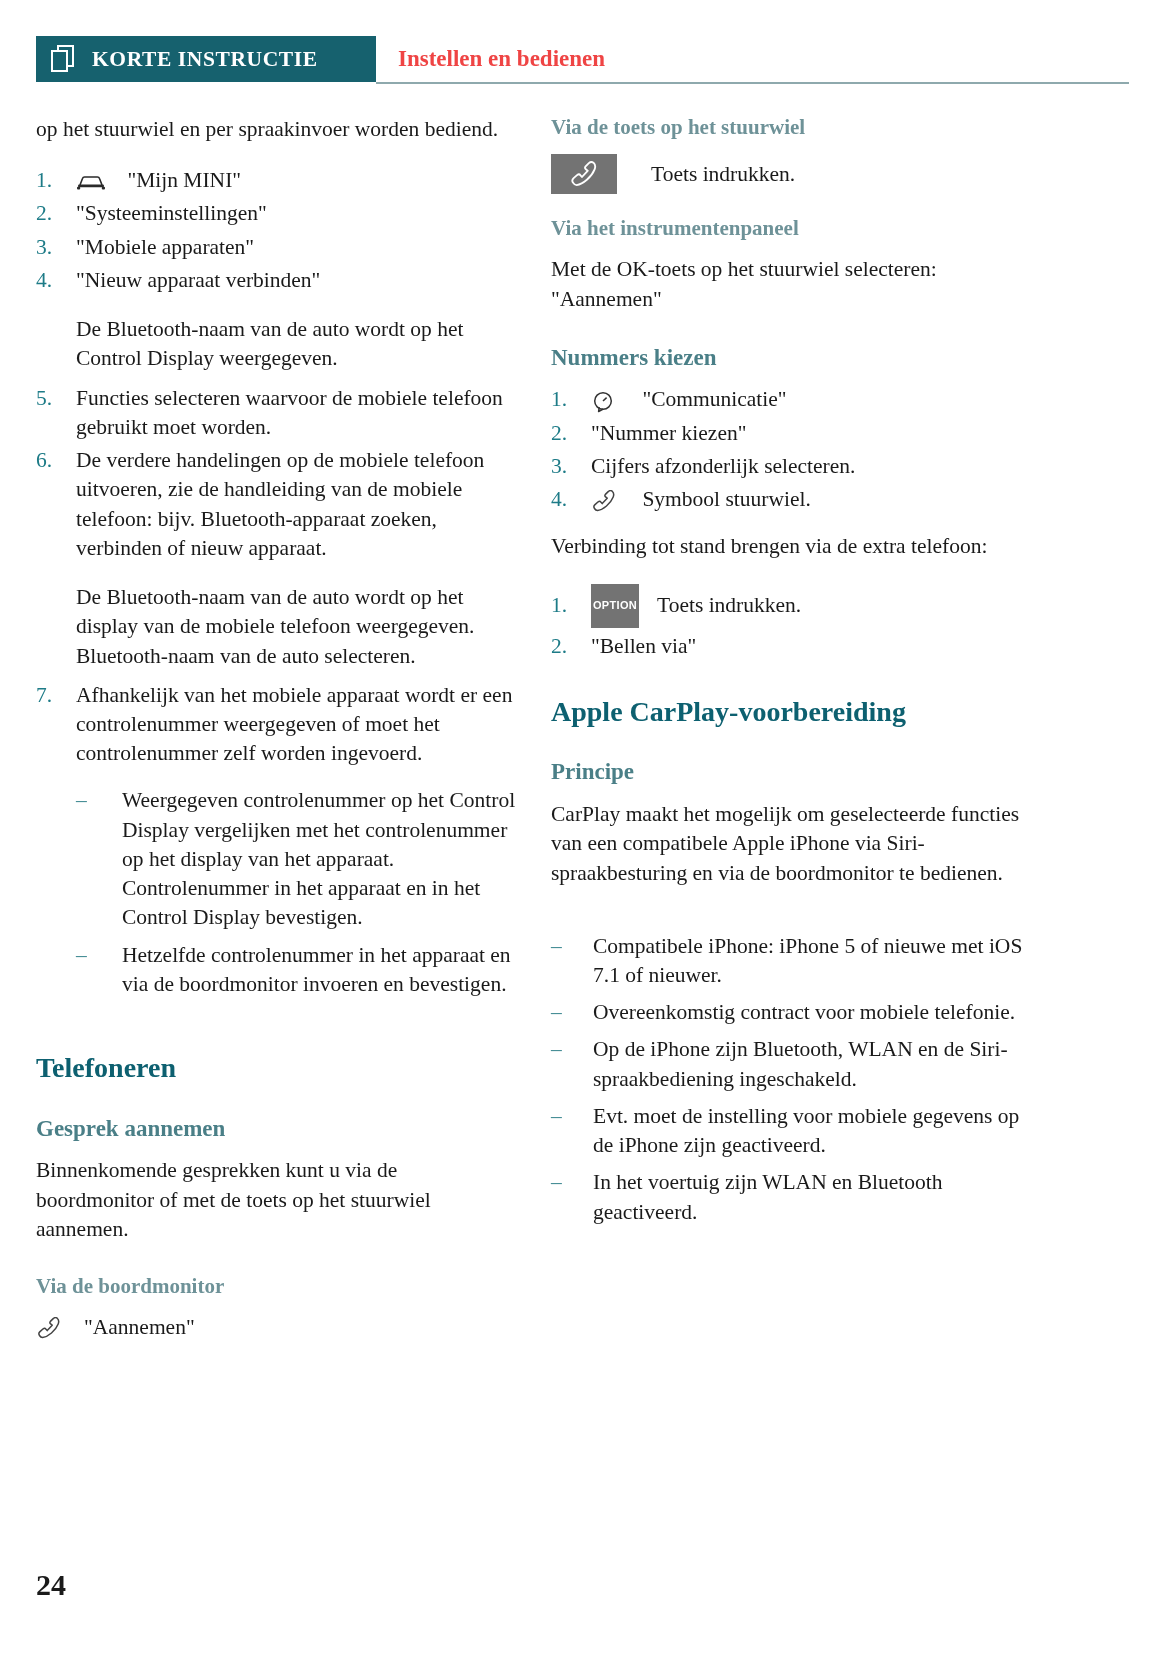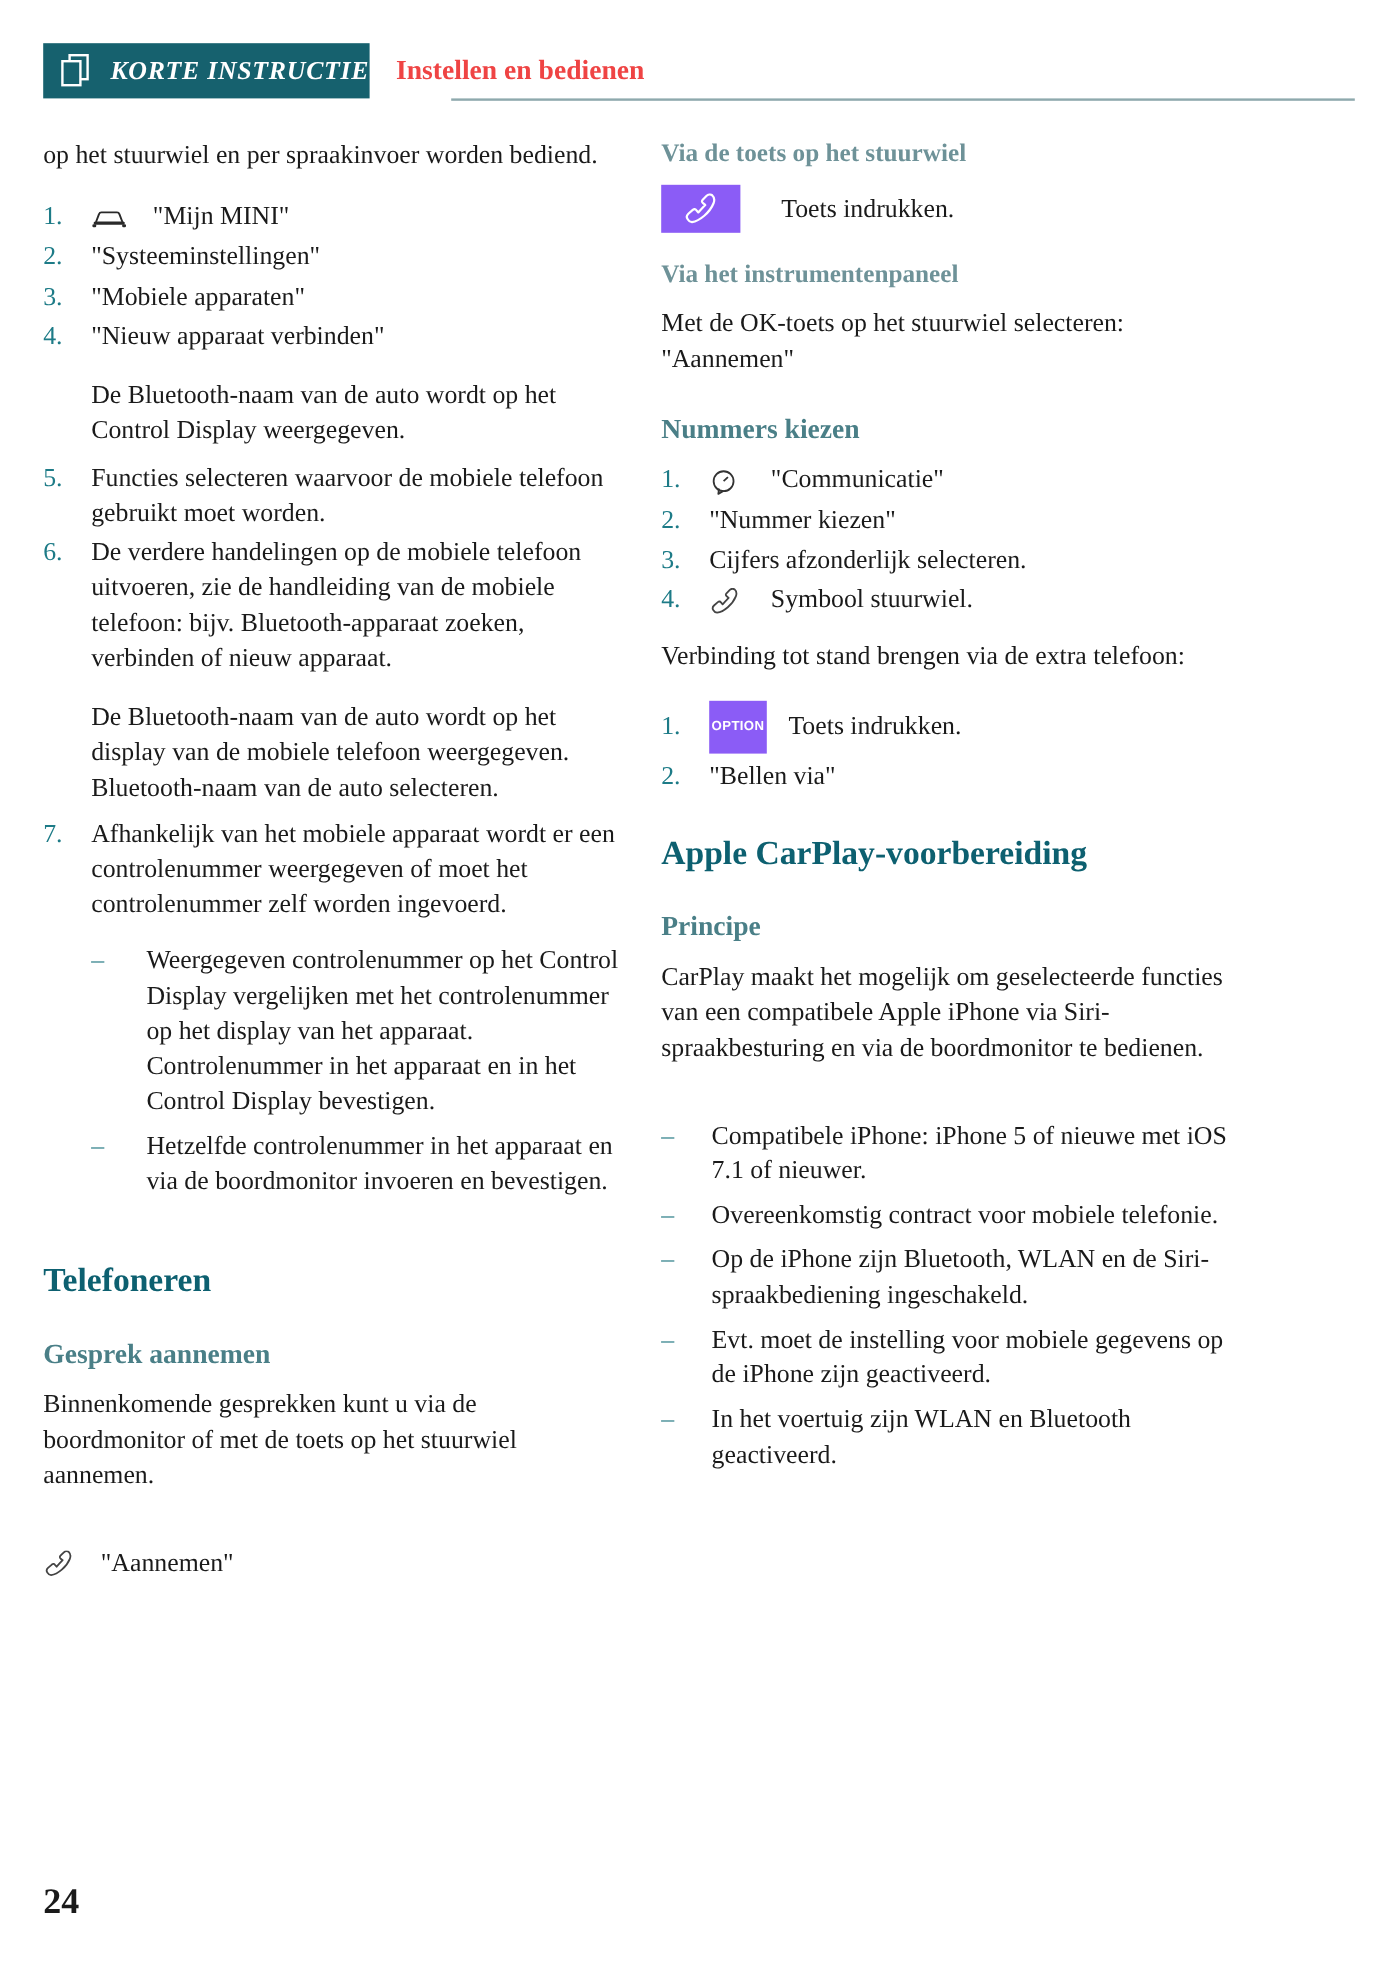--- a/index.html
+++ b/index.html
@@ -21,26 +21,25 @@
     position: absolute;
     top: 36px;
     left: 36px;
     width: 1093px;
     height: 46px;
     display: flex;
     align-items: stretch;
   }
   .header-tab {
     background: #16616e;
-    width: 272px;
+    width: 340px;
     display: flex;
     align-items: center;
     padding-left: 14px;
     box-sizing: border-box;
-    font-style: italic;
   }
   .header-tab-icon {
     width: 26px;
     height: 30px;
     position: relative;
     flex: 0 0 auto;
     margin-right: 16px;
   }
   .header-tab-label {
     color: #ffffff;
@@ -155,21 +154,21 @@
     flex: 0 0 42px;
   }
   ul.dashlist > li .li-body { flex: 1; }
 
   ul.dashlist.indented { margin-left: 40px; }
   ul.dashlist.indented > li .dash { width: 46px; flex: 0 0 46px; }
   .btn-key {
     display: inline-flex;
     align-items: center;
     justify-content: center;
-    background: #8b5cf6;
+    background: #737373;
     vertical-align: middle;
   }
   .btn-key.wide { width: 66px; height: 40px; }
   .btn-key.square { width: 48px; height: 44px; }
   .btn-key .keytext {
     color: #ffffff;
     font-family: "Liberation Sans", sans-serif;
     font-size: 11px;
     font-weight: bold;
     letter-spacing: 0.3px;
@@ -310,20 +309,21 @@
   <div class="gap-lg"></div>
 
   <h2 class="h-sub">Gesprek aannemen</h2>
 
   <div class="gap-sm"></div>
 
   <p class="body">Binnenkomende gesprekken kunt u via de boordmonitor of met de toets op het stuurwiel aannemen.</p>
 
   <div class="gap-lg"></div>
 
+  <h3 class="h-sub2">Via de boordmonitor</h3>
 
   <div class="gap-sm"></div>
 
   <div class="icon-row">
     <span class="icon-slot narrow">
       <svg width="26" height="22" viewBox="0 0 26 22" xmlns="http://www.w3.org/2000/svg">
         <path d="M3.5 18.5 Q2 16.5 4 14.6 L7.2 11.8 Q8.7 10.6 9.8 12 L11.2 13.6
                  Q13.5 11 16.2 8.2 L14.6 6.9 Q13.2 5.8 14.4 4.4 L17.2 1.6
                  Q19.2 -0.2 21.2 1.2 Q23.6 3.4 22.2 7 Q20.2 12 15.5 16
                  Q10.8 20 6.6 20.6 Q4.6 20.4 3.5 18.5 Z" fill="none" stroke="#444444" stroke-width="1.5" stroke-linejoin="round"></path>

